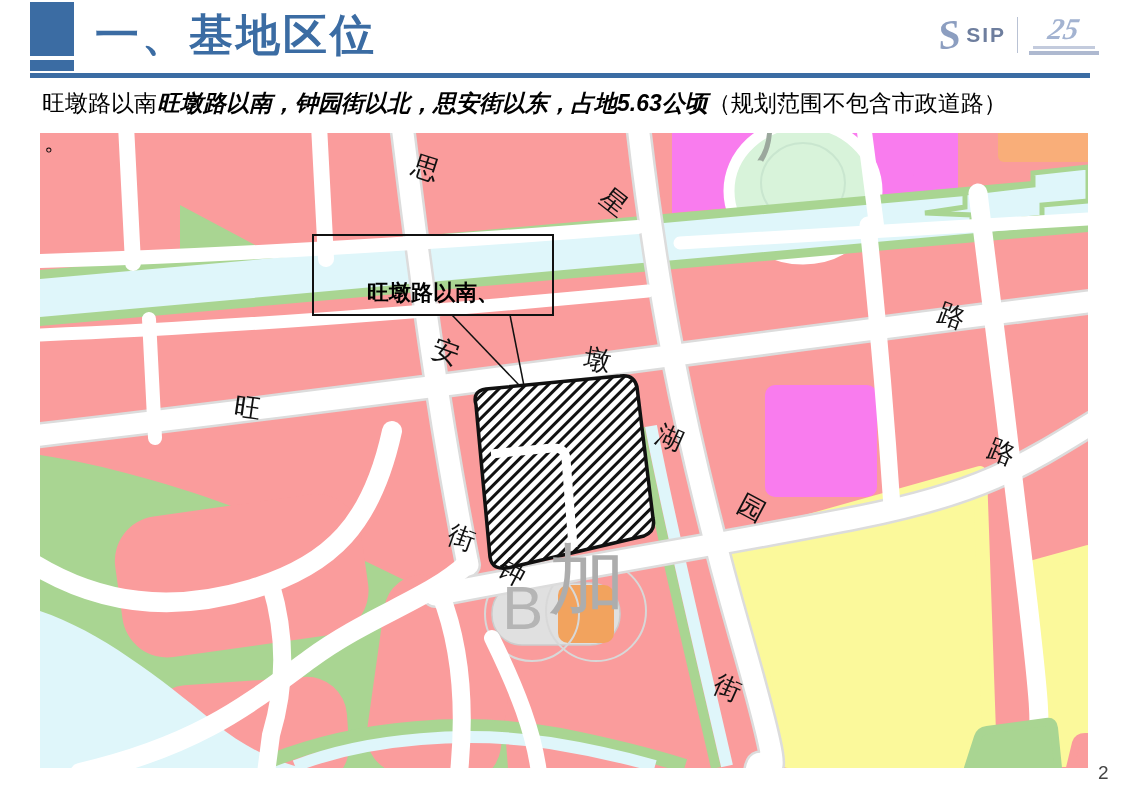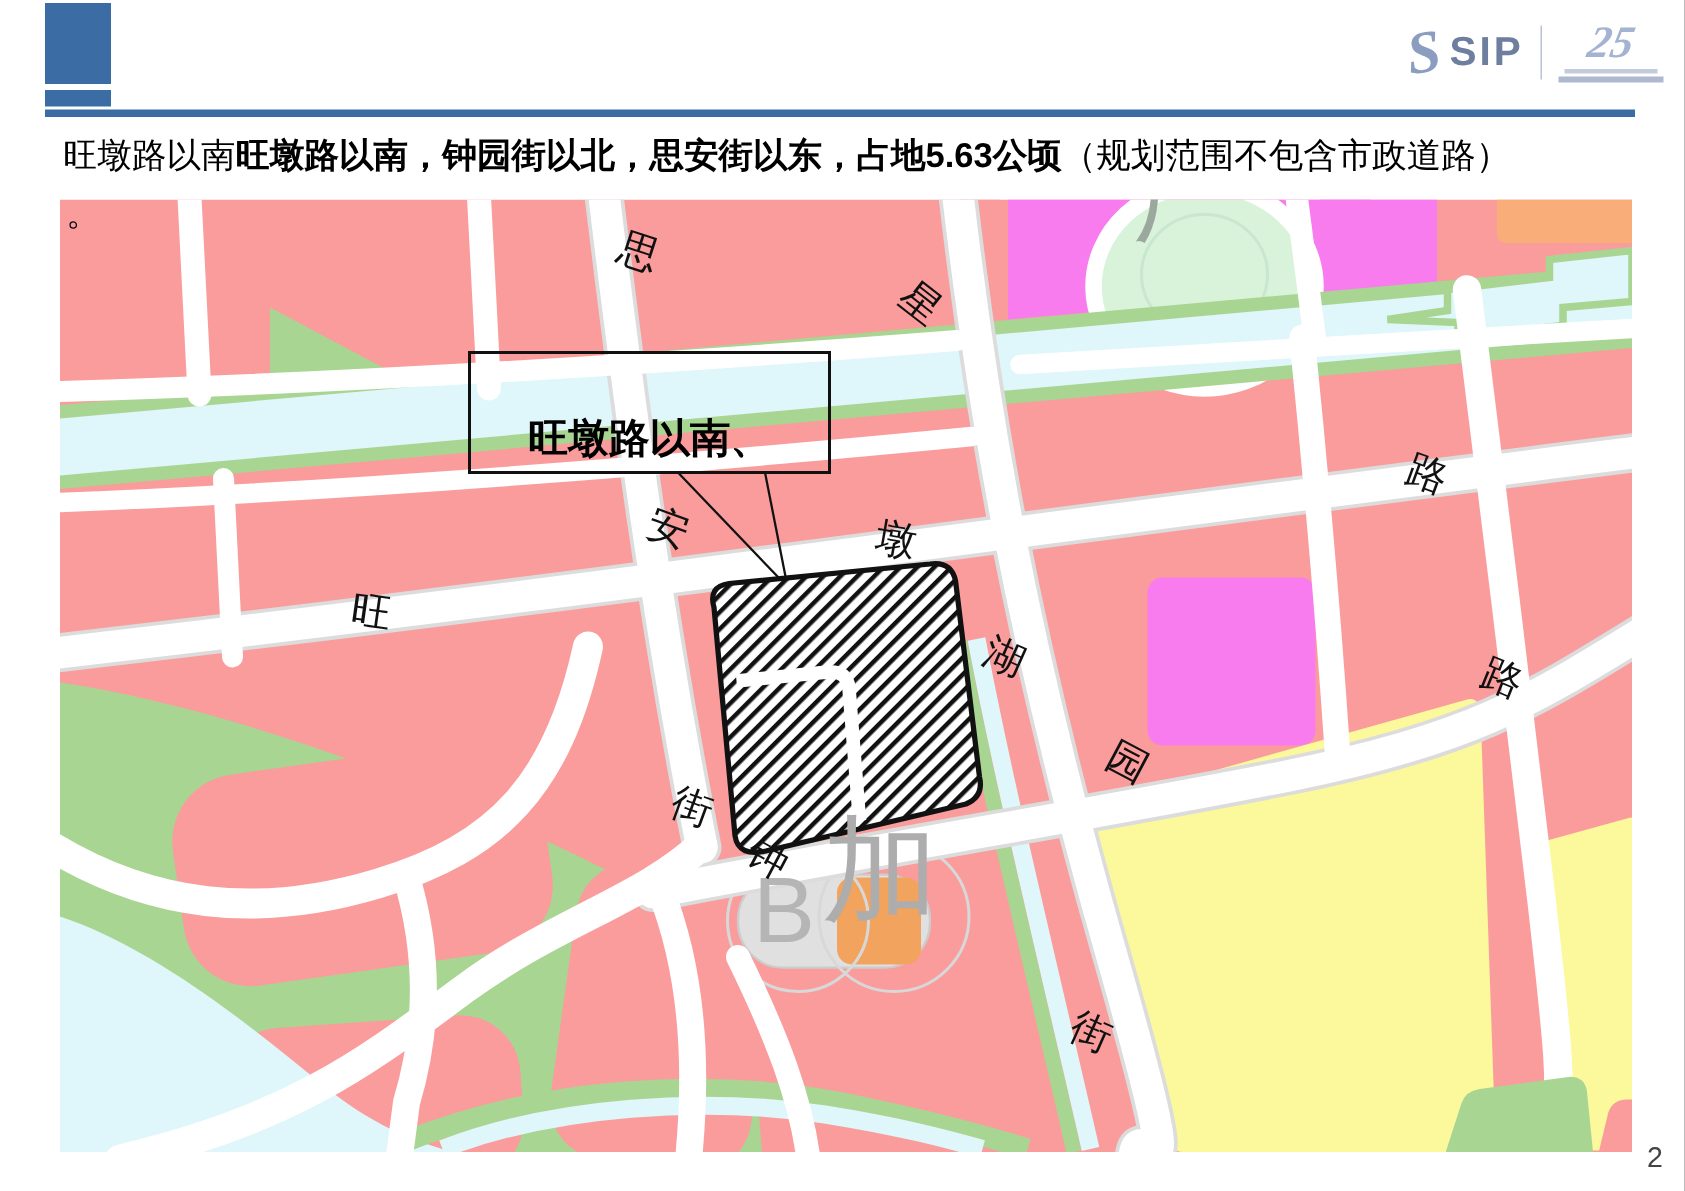--- a/index.html
+++ b/index.html
@@ -6,49 +6,50 @@
   #stage{position:relative;width:1123px;height:794px;background:#fff;overflow:hidden;
          font-family:"Liberation Sans","DejaVu Sans",sans-serif;}
   
   .hdr-sq{position:absolute;left:30px;top:2px;width:44px;height:54px;background:var(--accent);}
   .hdr-sq2{position:absolute;left:30px;top:60px;width:44px;height:11px;background:var(--accent);}
   .hdr-line{position:absolute;left:30px;top:73px;width:1060px;height:5px;background:var(--accent);}
   .title{position:absolute;left:95px;top:6px;font-size:44px;font-weight:800;letter-spacing:3px;color:var(--accent);}
   .logo{position:absolute;left:938px;top:14px;display:flex;align-items:center;gap:6px;}
   .s-swoosh{font-family:"Liberation Serif","DejaVu Serif",serif;font-style:italic;font-weight:800;
             font-size:40px;color:#8C9EC0;transform:rotate(-8deg);line-height:1;}
-  .sip-text{font-size:27px;font-weight:800;letter-spacing:2px;color:#6E7E9E;}
+  .sip-text{font-size:21px;font-weight:800;letter-spacing:2px;color:#6E7E9E;}
   .logo-div{width:1px;height:36px;background:#B9C2D4;margin:0 5px;}
   .ann-wrap{display:flex;flex-direction:column;align-items:center;}
   .ann-25{font-family:"Liberation Serif","DejaVu Serif",serif;font-style:italic;font-weight:800;
           font-size:30px;color:#A3B3D1;transform:skewX(-12deg);line-height:1;}
   .fineprint{width:62px;height:3px;background:#C3CBDD;margin-top:2px;}
   .fineprint2{width:70px;height:4px;background:#AEB9D0;margin-top:2px;}
   
   .body-line{position:absolute;left:42px;top:88px;font-size:23px;color:#000;white-space:nowrap;z-index:10;}
-  .body-line b{font-weight:800;}
+  .body-line b{font-weight:800;font-style:italic;}
   .body-line2{position:absolute;left:44px;top:127px;font-size:23px;color:#000;z-index:10;}
   
   .map{position:absolute;left:40px;top:133px;width:1048px;height:635px;overflow:hidden;background:#fff;}
   .map svg{position:absolute;left:0;top:0;z-index:1;}
   .rl{position:absolute;font-size:27px;font-weight:500;color:#111;z-index:3;line-height:1;}
   .wm{position:absolute;z-index:2;line-height:1;font-weight:400;}
   .callout{position:absolute;left:272px;top:101px;width:238px;height:78px;border:2px solid #111;
            z-index:4;display:flex;flex-direction:column;justify-content:center;align-items:center;}
-  .callout div{font-size:27px;font-weight:800;color:#000;line-height:37px;white-space:nowrap;margin-top:34px;}
+  .callout div{font-size:22px;font-weight:800;color:#000;line-height:37px;white-space:nowrap;margin-top:34px;}
   .pagenum{position:absolute;left:1098px;top:762px;font-size:19px;color:#444;}
 </style>
 </head>
 <body>
 
 <div id="stage">
 
   <div class="hdr-sq"></div>
   <div class="hdr-sq2"></div>
   <div class="hdr-line"></div>
+  <div class="title">一、基地区位</div>
 
   <div class="logo">
     <span class="s-swoosh">S</span>
     <span class="sip-text">SIP</span>
     <span class="logo-div"></span>
     <span class="ann-wrap">
       <span class="ann-25">25</span>
       <span class="fineprint"></span>
       <span class="fineprint2"></span>
     </span>

